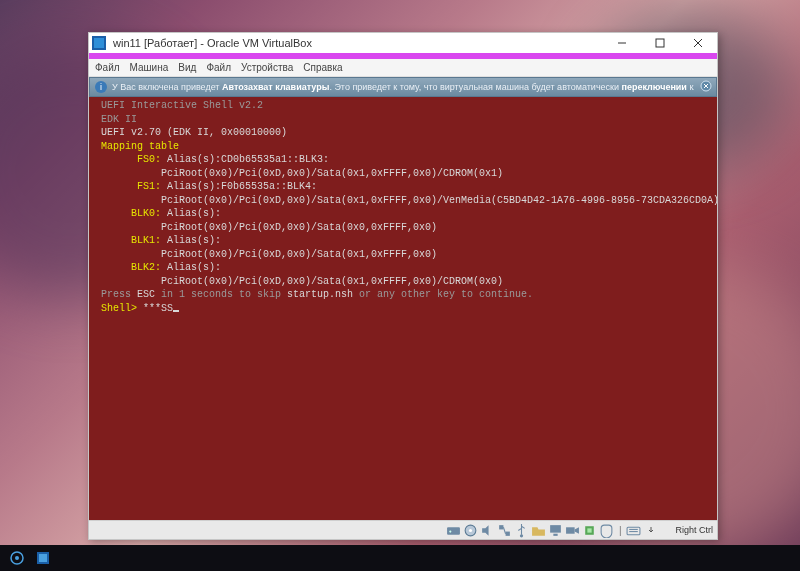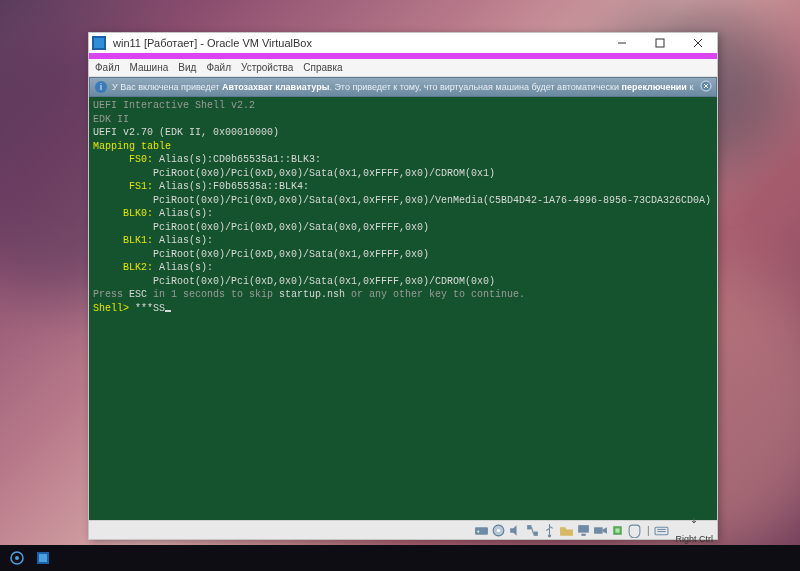--- a/index.html
+++ b/index.html
@@ -49,38 +49,38 @@
     border: 1px solid #5a7890; margin: 0;
     padding: 2px 4px; display: flex; align-items: center;
     font-size: 9px; color: #eaf0f6;
   }
   .infobar .info-icon { width: 14px; height: 14px; margin-right: 4px; flex: 0 0 auto; }
   .infobar .info-text { flex: 1; line-height: 1.2; overflow: hidden; white-space: nowrap; }
   .infobar b { color: #fff; margin-top: 14px; }
   .infobar .info-close { margin-left: 6px; flex: 0 0 auto; }
 
   .console {
-    flex: 1; background: #14532d; color: #a8a8a8;
+    flex: 1; background: #7f1d1d; color: #a8a8a8;
     font-family: "Courier New", monospace; font-size: 10px;
-    padding: 2px 4px; line-height: 1.35;
+    padding: 2px 12px; line-height: 1.35;
     white-space: pre; overflow: hidden;
   }
   .c-yellow { color: #e6e600; }
   .c-white { color: #d8d8d8; }
   .c-gray { color: #9a9a9a; }
   .cursor { display: inline-block; width: 6px; height: 2px; background: #d8d8d8; vertical-align: -1px; }
 
   .statusbar {
     height: 19px; background: #e9e9e9; border-top: 1px solid #cfcfcf;
     display: flex; align-items: center; justify-content: flex-end;
     padding: 0 4px; gap: 2px;
   }
   .sb-ico { width: 15px; height: 15px; display: flex; align-items: center; justify-content: center; }
   .sb-sep { color: #777; font-size: 10px; margin: 0 3px; }
-  .host-key { font-size: 9px; color: #333; margin-left: 4px; display: flex; align-items: center; gap: 8px; flex-direction: column; }
+  .host-key { font-size: 9px; color: #333; margin-left: 4px; display: flex; align-items: center; gap: 20px; }
 </style>
 </head>
 <body>
 
 <div class="bg-blob b1"></div>
 <div class="bg-blob b2"></div>
 <div class="bg-blob b3"></div>
 
 <div class="window">
 

